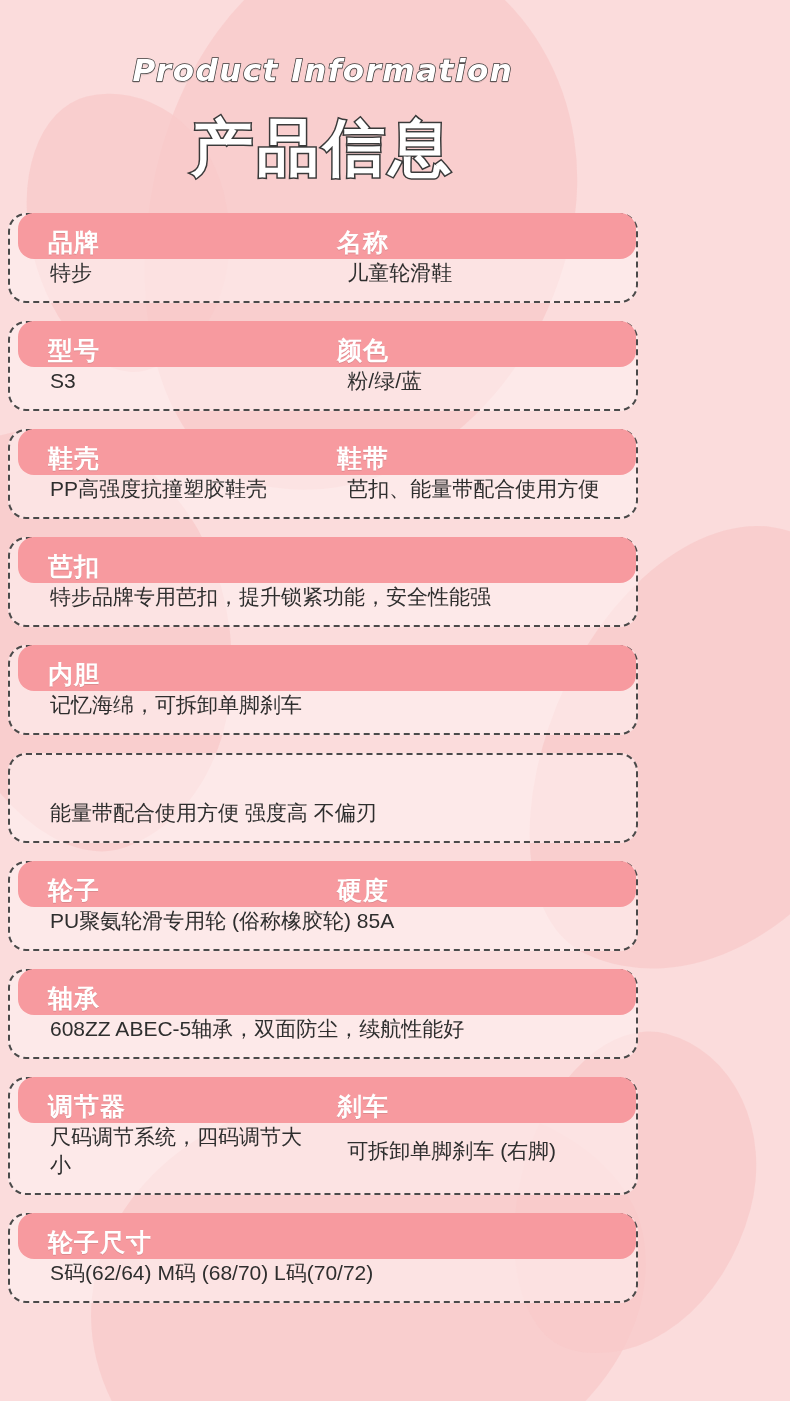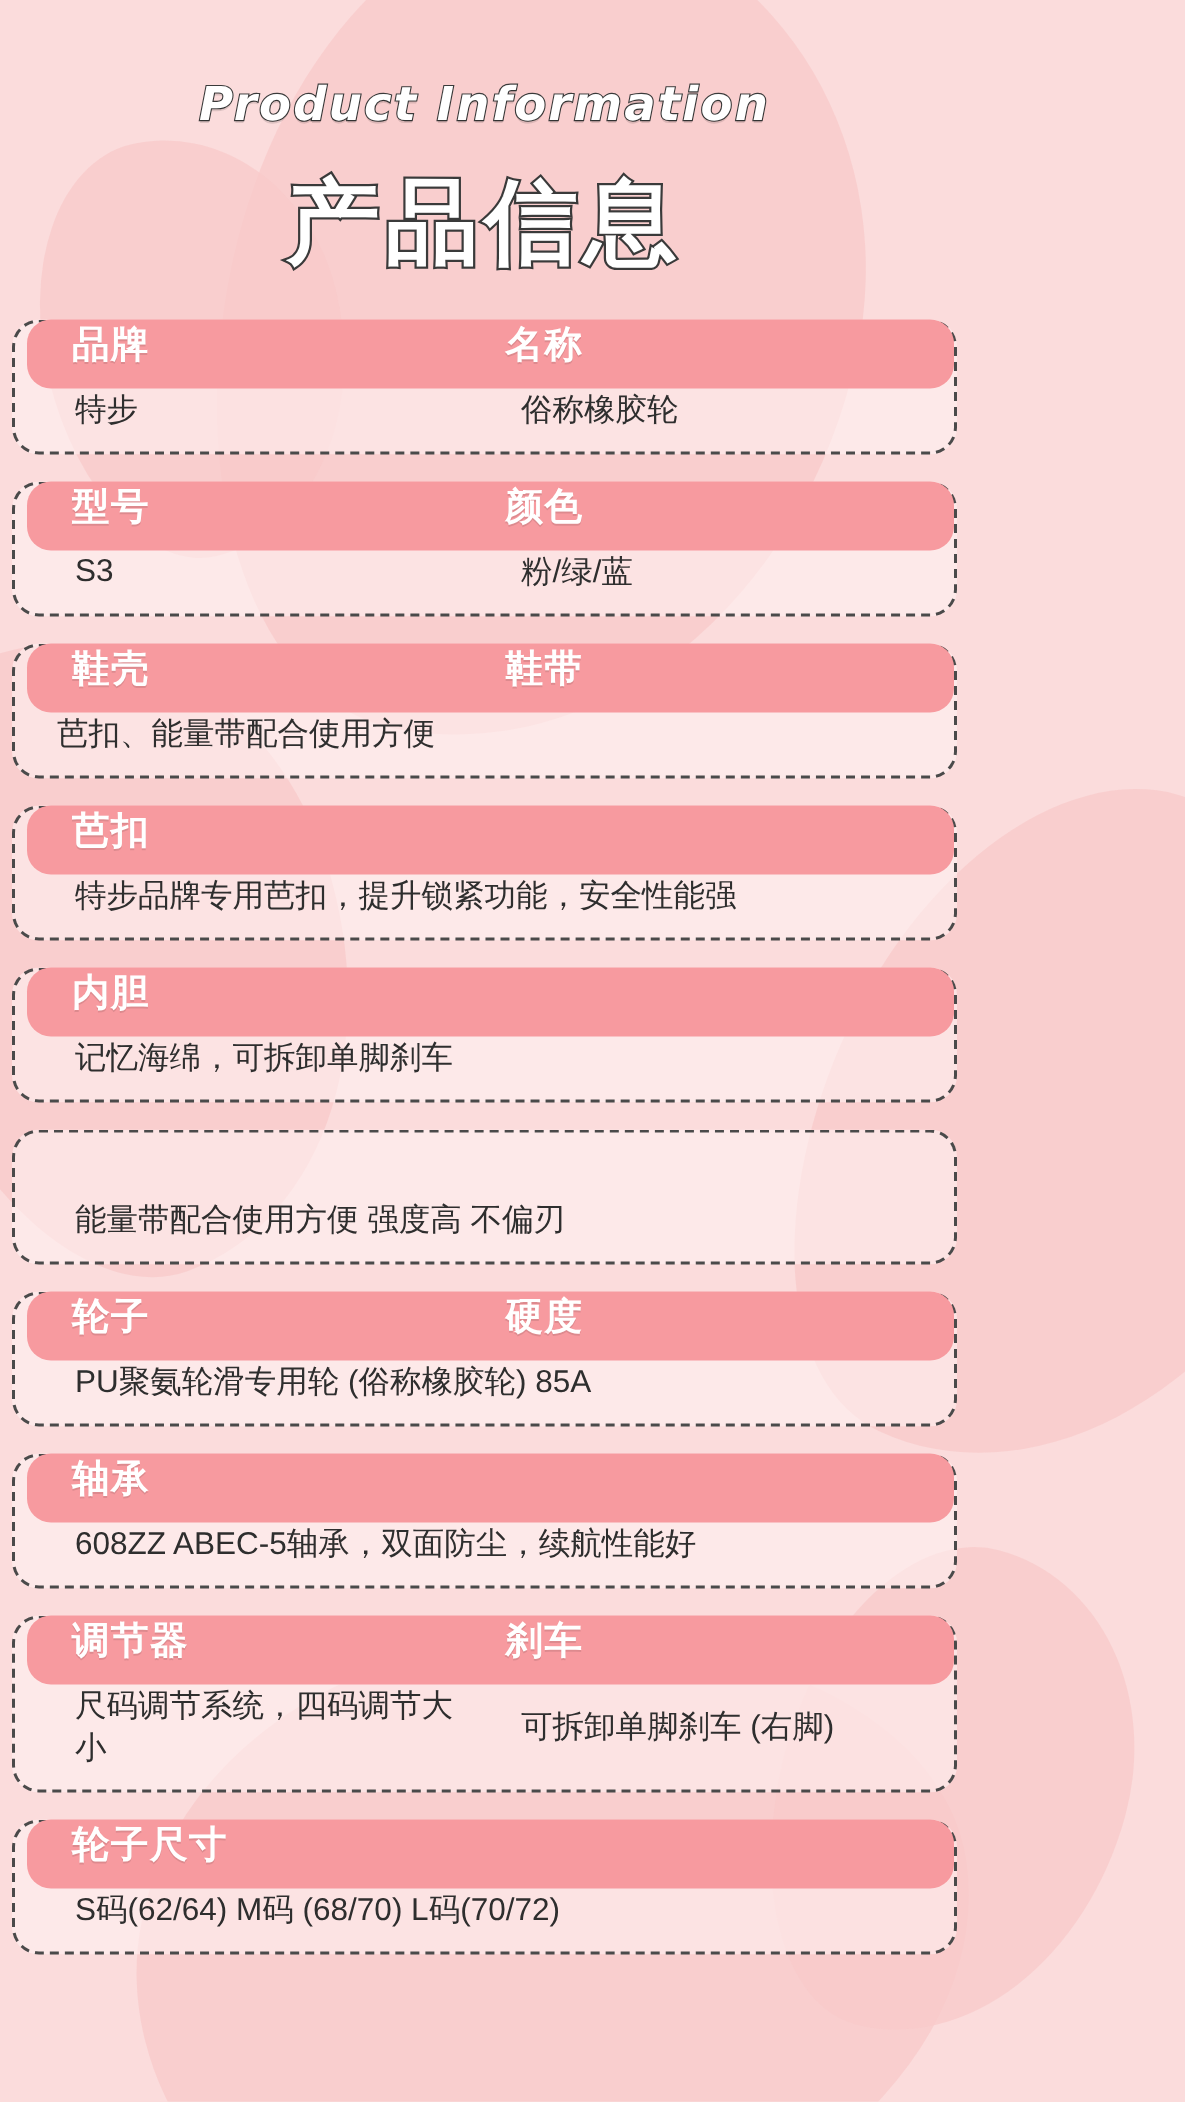--- a/index.html
+++ b/index.html
@@ -93,21 +93,21 @@
   }
   .spec-head {
     position: absolute;
     top: 0;
     left: 10px;
     right: 2px;
     height: 46px;
     background: #f79a9f;
     border-radius: 16px;
     display: flex;
-    align-items: flex-start;
+    align-items: flex-end;
     box-sizing: border-box;
     padding: 0 0 0 30px;
   }
   .spec-head .head-label {
     font-weight: 700;
     font-size: 25px;
     color: #ffffff;
     letter-spacing: 1px;
     text-shadow: 0 1px 0 rgba(0,0,0,.10);
   }
@@ -157,21 +157,21 @@
   <div class="header">
     <div class="title-en">Product Information</div>
     <div class="title-cn">产品信息</div>
   </div>
 
   <div class="spec-list">
       <div class="spec-block">
         <div class="spec-body">
           <div class="spec-values two-col">
             <div class="v1">特步</div>
-            <div class="v2">俗称橡胶轮</div>
+            <div class="v2">儿童轮滑鞋</div>
           </div>
         </div>
         <div class="spec-head">
           <span class="head-label">品牌</span>
           <span class="head-label second">名称</span>
         </div>
       </div>
       <div class="spec-block">
         <div class="spec-body">
           <div class="spec-values two-col">
@@ -180,20 +180,21 @@
           </div>
         </div>
         <div class="spec-head">
           <span class="head-label">型号</span>
           <span class="head-label second">颜色</span>
         </div>
       </div>
       <div class="spec-block">
         <div class="spec-body">
           <div class="spec-values two-col">
+            <div class="v1">PP高强度抗撞塑胶鞋壳</div>
             <div class="v2">芭扣、能量带配合使用方便</div>
           </div>
         </div>
         <div class="spec-head">
           <span class="head-label">鞋壳</span>
           <span class="head-label second">鞋带</span>
         </div>
       </div>
       <div class="spec-block">
         <div class="spec-body">

